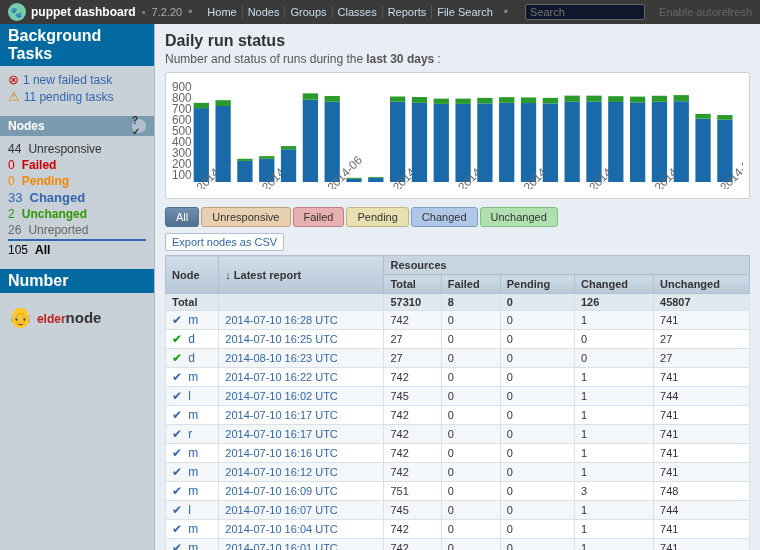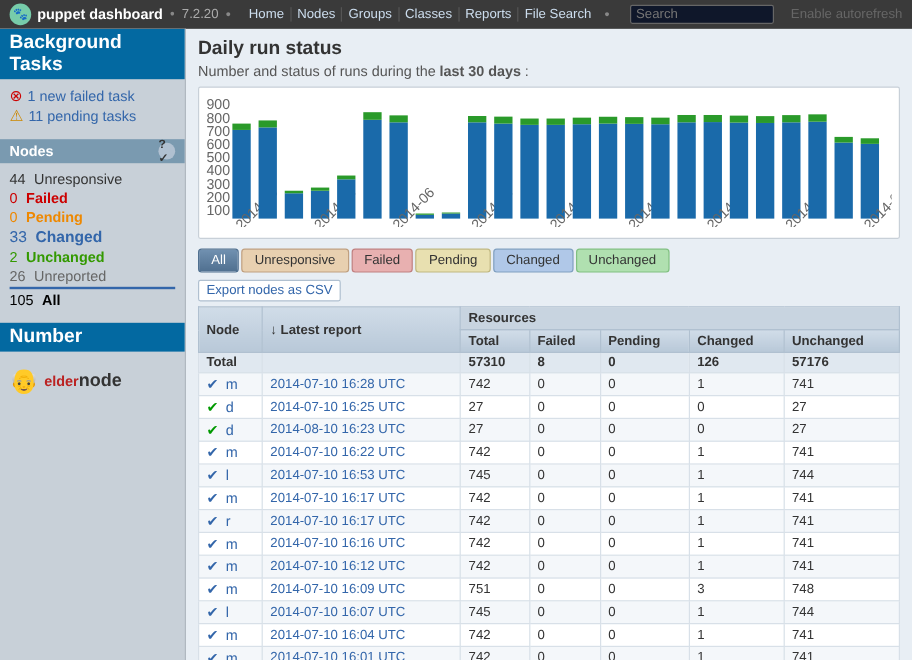--- a/index.html
+++ b/index.html
@@ -409,21 +409,21 @@
       </thead>
       <tbody id="table-body">
 
       <tr class="total-row">
   <td>Total</td>
   <td></td>
   <td>57310</td>
   <td>8</td>
   <td>0</td>
   <td>126</td>
-  <td>57176</td>
+  <td>45807</td>
 </tr>
           <tr>
     <td>
       <span style="color:#36a; margin-right:3px;">✔</span>
       <a class="node-link">m</a>
     </td>
     <td>
       <a class="date-link">2014-07-10 16:28 UTC</a>
     </td>
     <td>742</td>
@@ -473,21 +473,21 @@
     <td>0</td>
     <td>1</td>
     <td>741</td>
   </tr>
           <tr>
     <td>
       <span style="color:#36a; margin-right:3px;">✔</span>
       <a class="node-link">l</a>
     </td>
     <td>
-      <a class="date-link">2014-07-10 16:53 UTC</a>
+      <a class="date-link">2014-07-10 16:02 UTC</a>
     </td>
     <td>745</td>
     <td>0</td>
     <td>0</td>
     <td>1</td>
     <td>744</td>
   </tr>
           <tr>
     <td>
       <span style="color:#36a; margin-right:3px;">✔</span>

